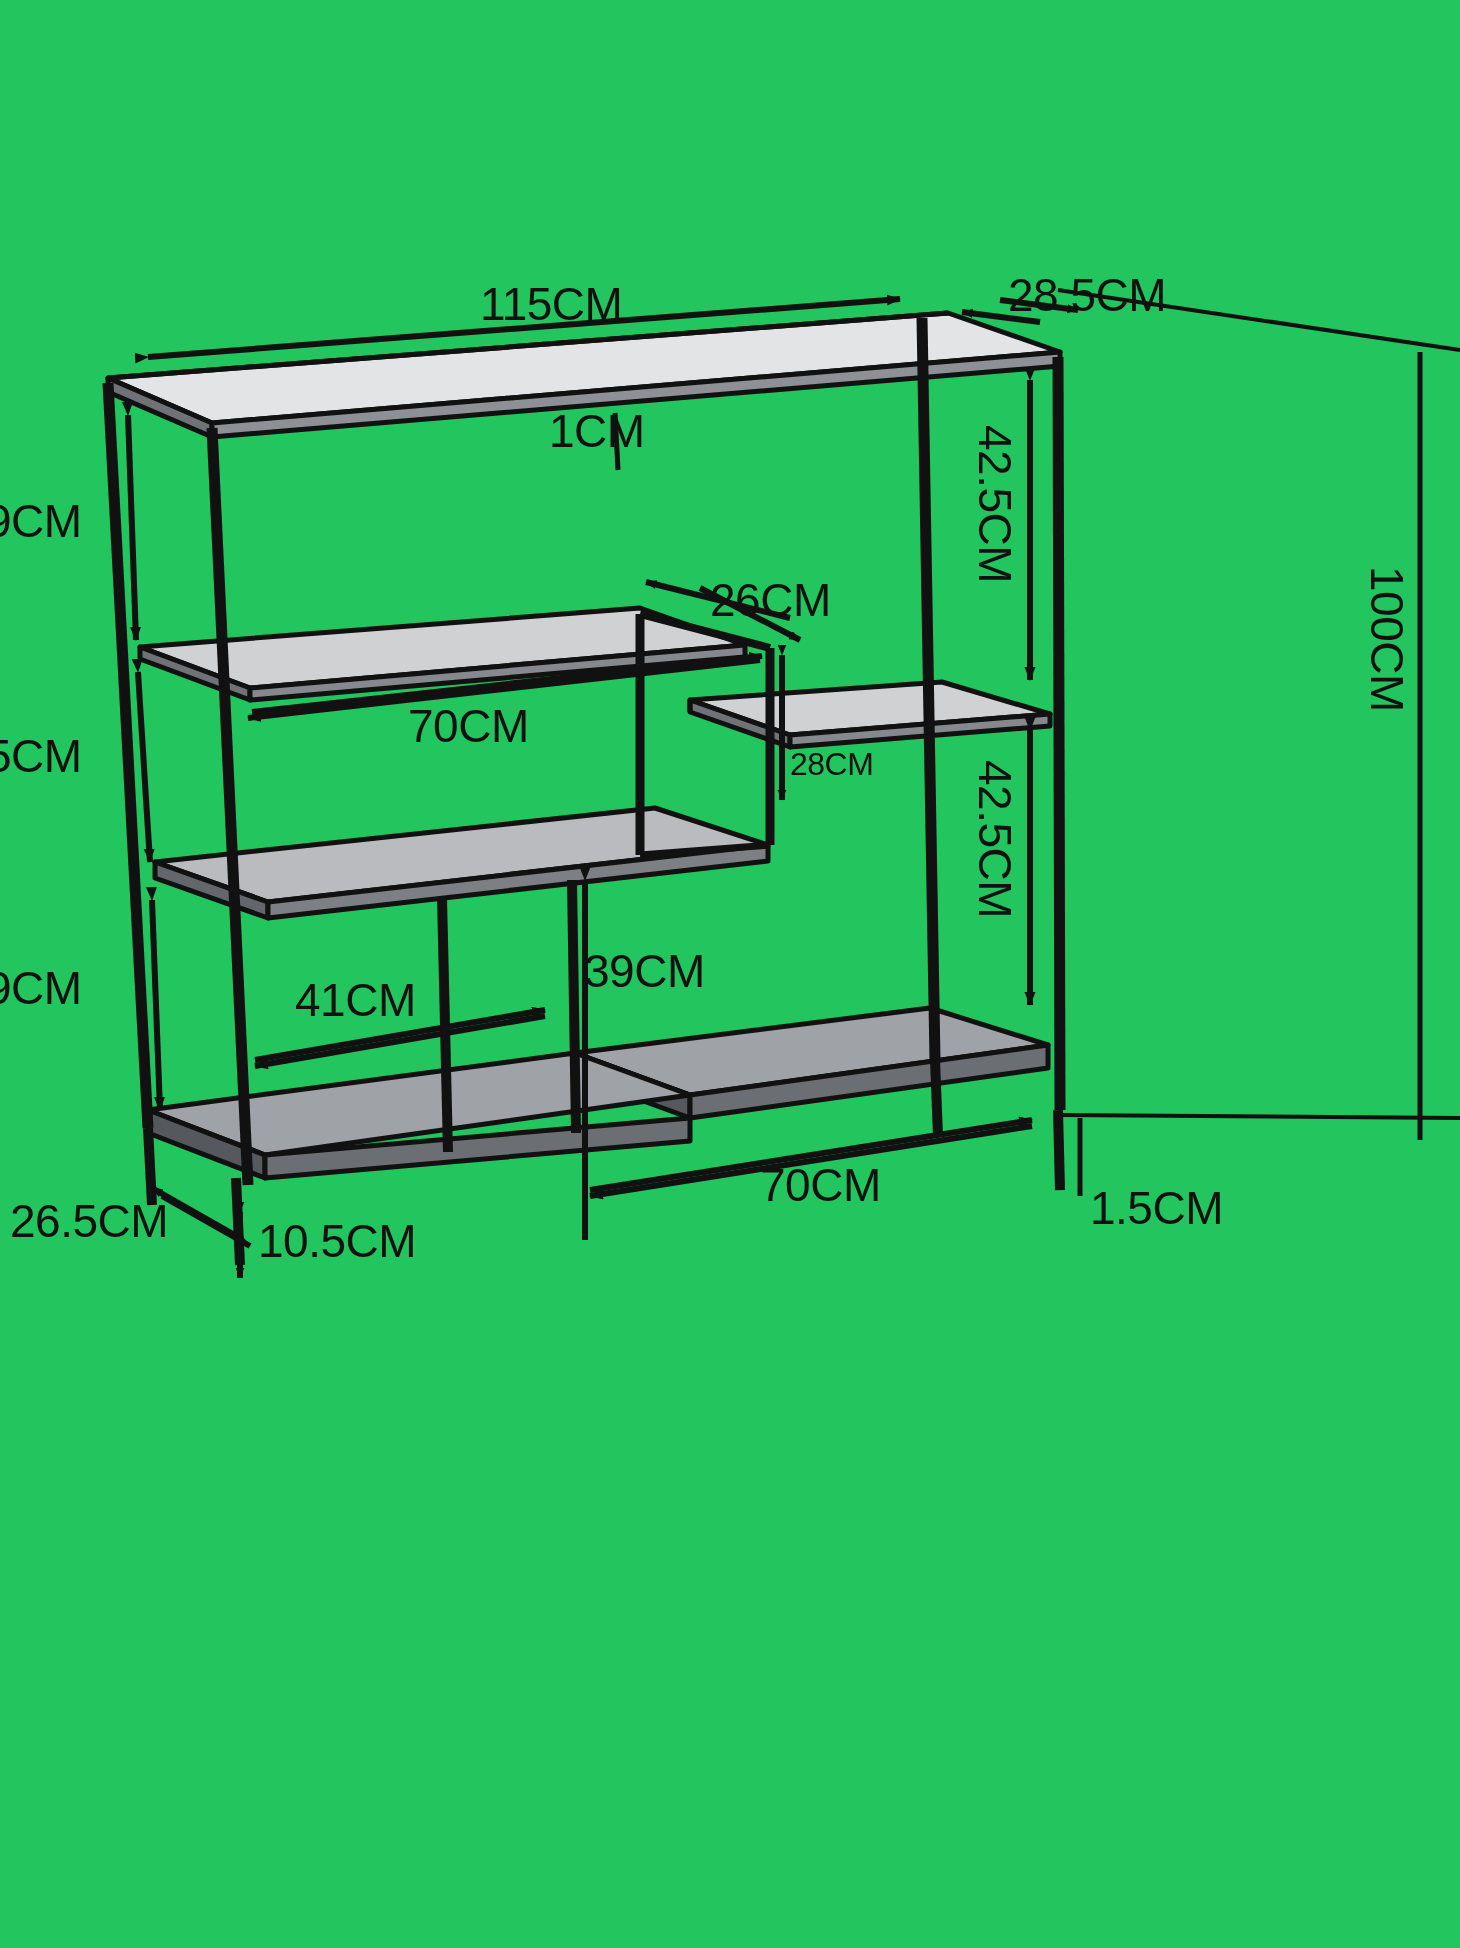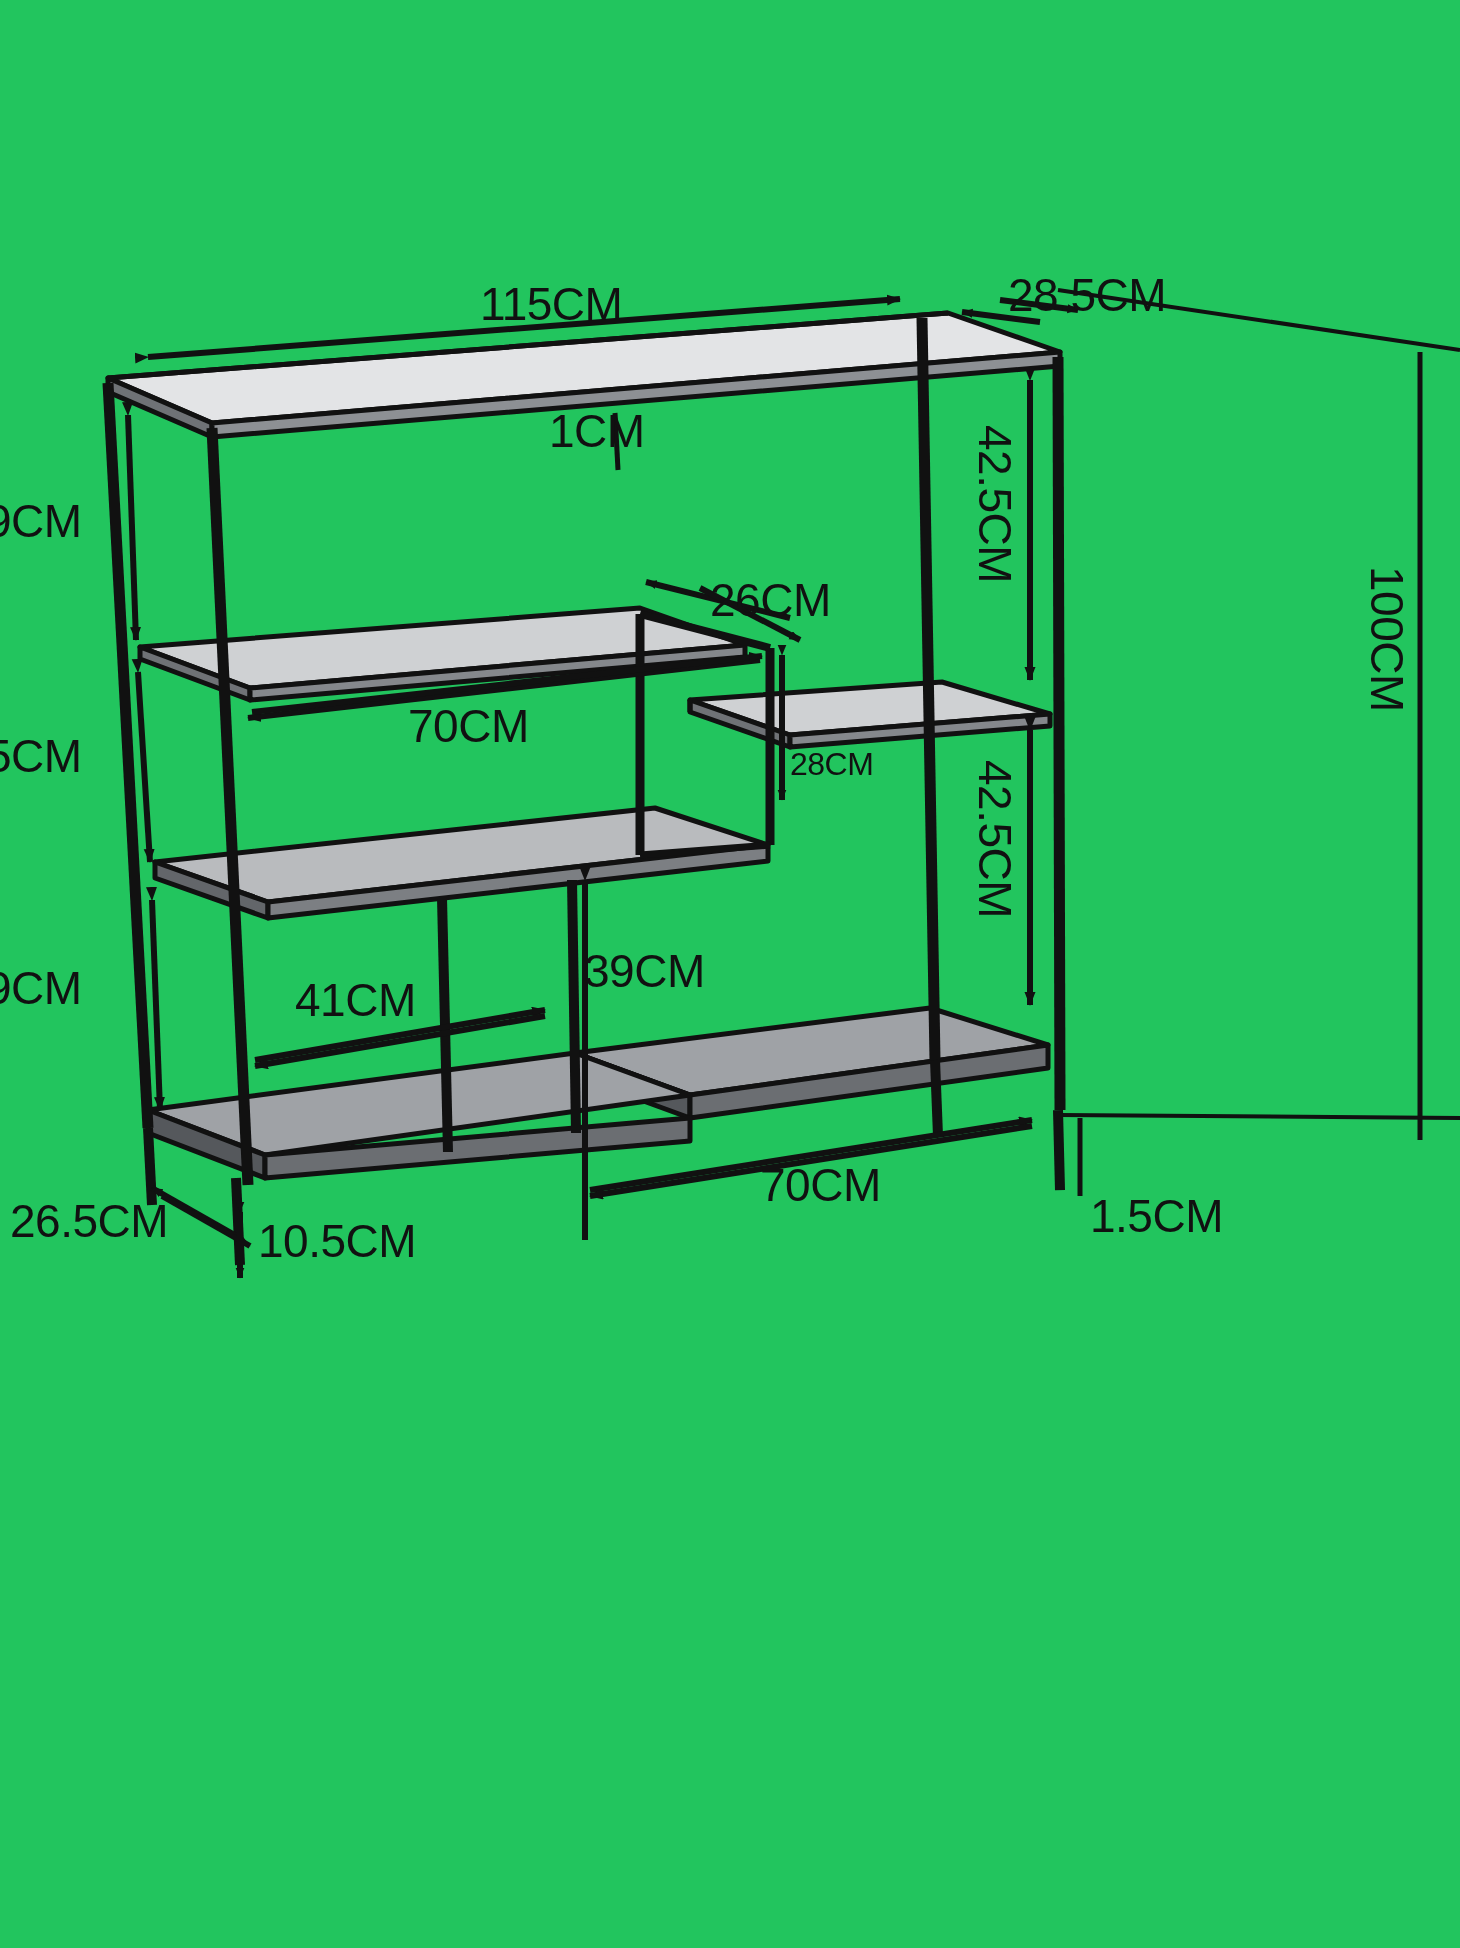--- a/index.html
+++ b/index.html
@@ -231,15 +231,15 @@
   <div class="dim" style="left:295px;  top:977px;  font-size:46px;">41CM</div>
 
   <div class="dim" style="left:584px;  top:948px;  font-size:46px;">39CM</div>
 
   <div class="dim" style="left:760px;  top:1162px; font-size:46px;">70CM</div>
 
   <div class="dim" style="left:10px;   top:1198px; font-size:46px;">26.5CM</div>
 
   <div class="dim" style="left:258px;  top:1218px; font-size:46px;">10.5CM</div>
 
-  <div class="dim" style="left:1090px; top:1185px; font-size:46px;margin-top:8px;">1.5CM</div>
+  <div class="dim" style="left:1090px; top:1185px; font-size:46px;">1.5CM</div>
 
 </div>
 
 </body></html>

